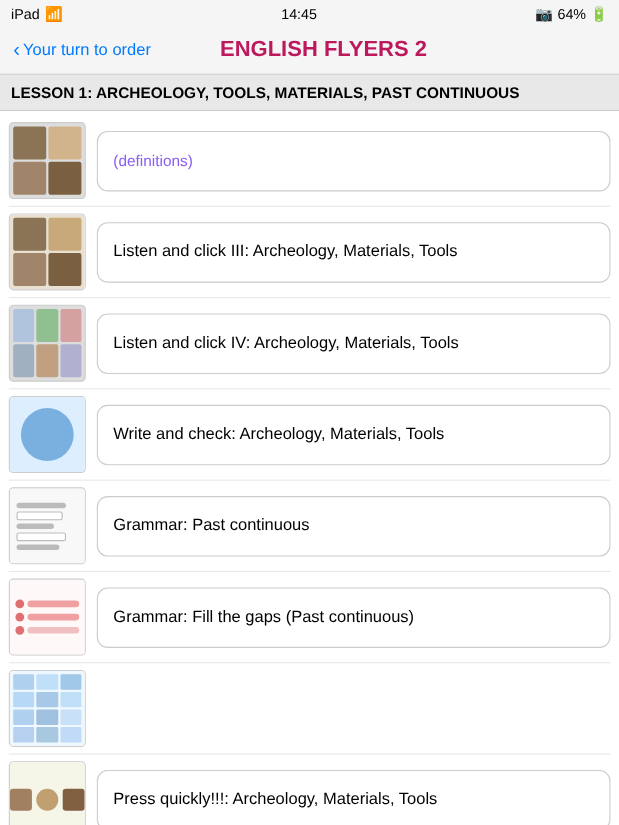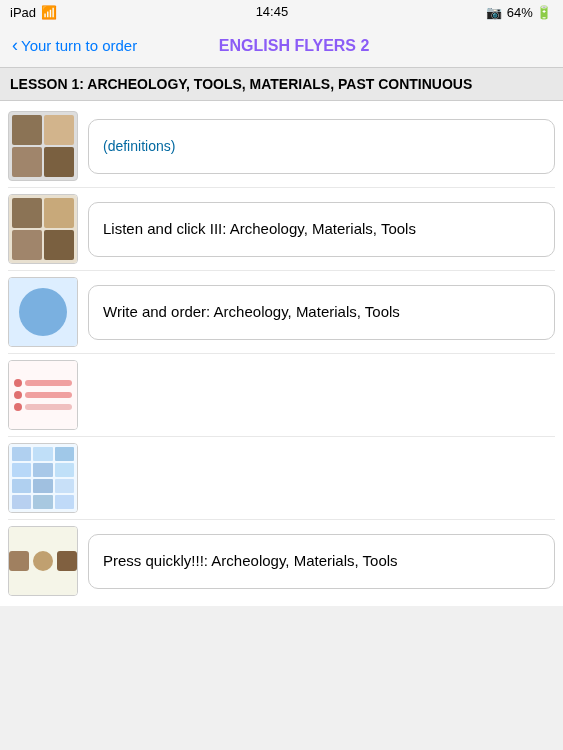--- a/index.html
+++ b/index.html
@@ -7,20 +7,21 @@
       font-family: -apple-system, 'Helvetica Neue', Arial, sans-serif;
       background: #f0f0f0;
       width: 563px;
       min-height: 750px;
       overflow-x: hidden;
     }
 
     
     .status-bar {
       display: flex;
+      align-items: center;
       justify-content: space-between;
       background: #f5f5f5;
       padding: 4px 10px;
       height: 24px;
       font-size: 13px;
       font-weight: 500;
     }
     .status-left { display: flex; align-items: center; gap: 5px; }
     .status-center { font-size: 13px; font-weight: 500; }
     .status-right { display: flex; align-items: center; gap: 4px; font-size: 13px; }
@@ -38,23 +39,23 @@
     .nav-back {
       display: flex;
       align-items: center;
       color: #007aff;
       font-size: 15px;
       gap: 3px;
       cursor: pointer;
     }
     .nav-back-chevron { font-size: 18px; color: #007aff; }
     .nav-title {
-      font-size: 16px;
+      font-size: 20px;
       font-weight: 600;
-      color: #8b5cf6;
+      color: #be185d;
       text-align: center;
       flex: 1;
     }
     .nav-spacer { width: 100px; }
 
     
     .lesson-header {
       background: #e8e8e8;
       border-bottom: 1px solid #ccc;
       padding: 8px 10px;
@@ -127,21 +128,21 @@
     
     .partial-top {
       display: flex;
       align-items: center;
       padding: 6px 0 6px 0;
       gap: 10px;
       border-bottom: 1px solid #e8e8e8;
     }
     .partial-top .item-btn {
       font-size: 14px;
-      color: #0369a1;
+      color: #8b5cf6;
     }
   </style>
 </head>
 <body>
 
 <div class="status-bar">
   <div class="status-left">
     <span>iPad</span>
     <span>📶</span>
   </div>
@@ -185,43 +186,69 @@
         <div class="cell c1" style="background:#8B7355;border-radius:2px;"></div>
         <div class="cell c2" style="background:#c8a97a;border-radius:2px;"></div>
         <div class="cell c3" style="background:#a0856b;border-radius:2px;"></div>
         <div class="cell c4" style="background:#7a6040;border-radius:2px;"></div>
       </div>
         </div>
         <div class="item-btn">Listen and click III: Archeology, Materials, Tools</div>
       </div>
       <div class="list-row">
         <div class="thumbnail">
+          <div style="width:100%;height:100%;display:grid;grid-template-columns:1fr 1fr 1fr;grid-template-rows:1fr 1fr;gap:2px;padding:3px;">
+        <div style="background:#b0c4de;border-radius:2px;"></div>
+        <div style="background:#90c090;border-radius:2px;"></div>
+        <div style="background:#d4a0a0;border-radius:2px;"></div>
+        <div style="background:#a0b0c0;border-radius:2px;"></div>
+        <div style="background:#c0a080;border-radius:2px;"></div>
+        <div style="background:#b0b0d0;border-radius:2px;"></div>
+      </div>
+        </div>
+        <div class="item-btn">Listen and click IV: Archeology, Materials, Tools</div>
+      </div>
+      <div class="list-row">
+        <div class="thumbnail">
           <div style="width:100%;height:100%;background:#ddeeff;display:flex;align-items:center;justify-content:center;">
         <div style="width:48px;height:48px;border-radius:50%;background:#7ab0e0;"></div>
       </div>
         </div>
-        <div class="item-btn">Write and order: Archeology, Materials, Tools</div>
+        <div class="item-btn">Write and check: Archeology, Materials, Tools</div>
+      </div>
+      <div class="list-row">
+        <div class="thumbnail">
+          <div style="width:100%;height:100%;background:#f8f8f8;padding:6px;display:flex;flex-direction:column;gap:3px;justify-content:center;">
+        <div style="height:5px;border-radius:3px;background:#bbb;width:80%;"></div>
+        <div style="height:8px;border:1px solid #bbb;border-radius:2px;background:#fff;width:75%;"></div>
+        <div style="height:5px;border-radius:3px;background:#bbb;width:60%;"></div>
+        <div style="height:8px;border:1px solid #bbb;border-radius:2px;background:#fff;width:80%;"></div>
+        <div style="height:5px;border-radius:3px;background:#bbb;width:70%;"></div>
+      </div>
+        </div>
+        <div class="item-btn">Grammar: Past continuous</div>
       </div>
       <div class="list-row">
         <div class="thumbnail">
           <div style="width:100%;height:100%;background:#fff8f8;padding:5px;display:flex;flex-direction:column;gap:4px;justify-content:center;">
         <div style="display:flex;align-items:center;gap:3px;">
               <div style="width:8px;height:8px;border-radius:50%;background:#e07070;flex-shrink:0;"></div>
               <div style="height:6px;border-radius:3px;background:#f0a0a0;flex:1;"></div>
             </div>
         <div style="display:flex;align-items:center;gap:3px;">
               <div style="width:8px;height:8px;border-radius:50%;background:#e07070;flex-shrink:0;"></div>
               <div style="height:6px;border-radius:3px;background:#f0a0a0;flex:1;width:80%;"></div>
             </div>
         <div style="display:flex;align-items:center;gap:3px;">
               <div style="width:8px;height:8px;border-radius:50%;background:#e07070;flex-shrink:0;"></div>
               <div style="height:6px;border-radius:3px;background:#f0c0c0;flex:1;width:60%;"></div>
             </div>
       </div>
         </div>
+        <div class="item-btn">Grammar: Fill the gaps (Past continuous)</div>
       </div>
       <div class="list-row">
         <div class="thumbnail">
           <div style="width:100%;height:100%;background:#f0f8ff;padding:3px;display:grid;grid-template-columns:1fr 1fr 1fr;grid-template-rows:1fr 1fr 1fr 1fr;gap:2px;">
         <div style="background:#b0d0f0;border-radius:1px;"></div>
         <div style="background:#c0dff8;border-radius:1px;"></div>
         <div style="background:#a0c8e8;border-radius:1px;"></div>
         <div style="background:#b8d8f8;border-radius:1px;"></div>
         <div style="background:#a8c8e8;border-radius:1px;"></div>
         <div style="background:#c0e0f8;border-radius:1px;"></div>

